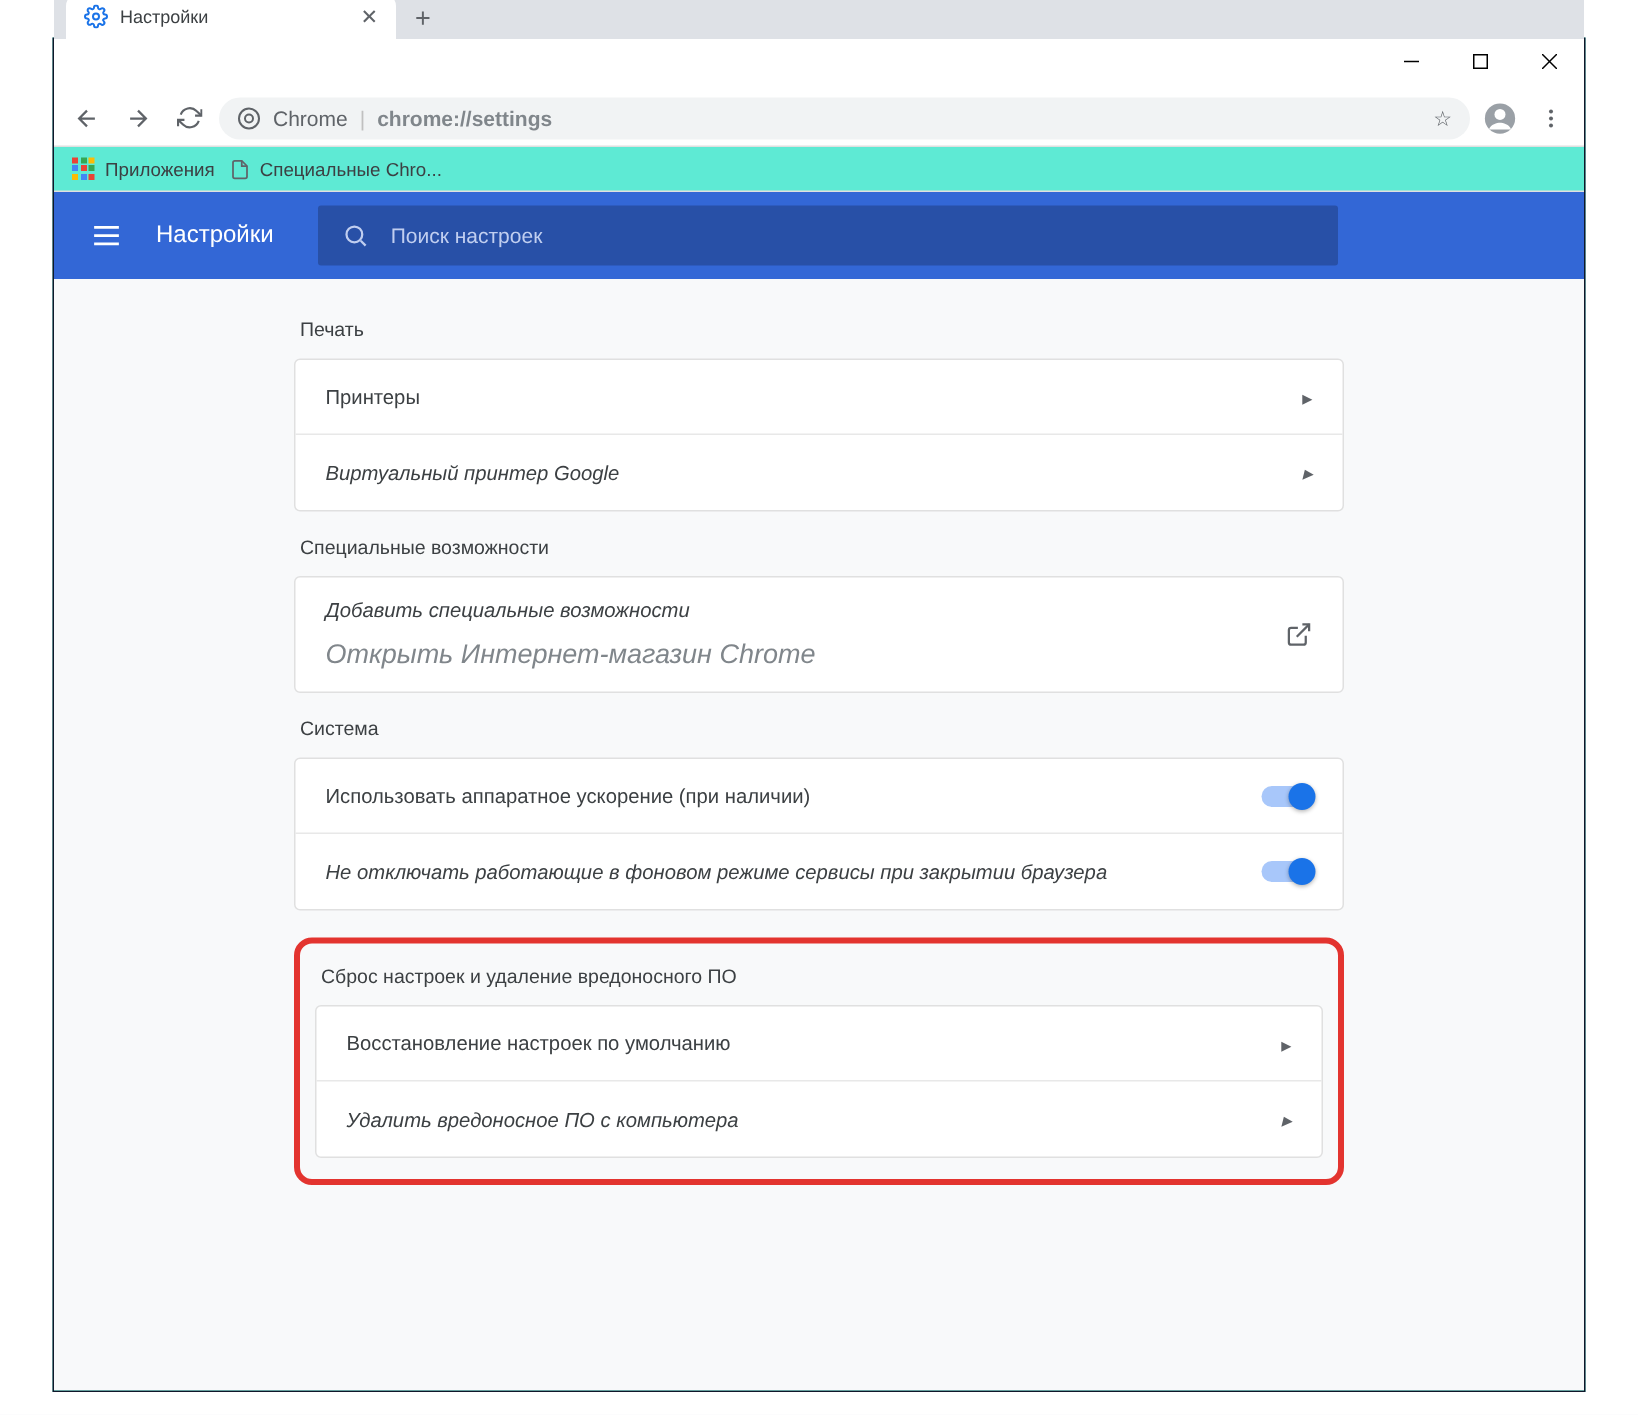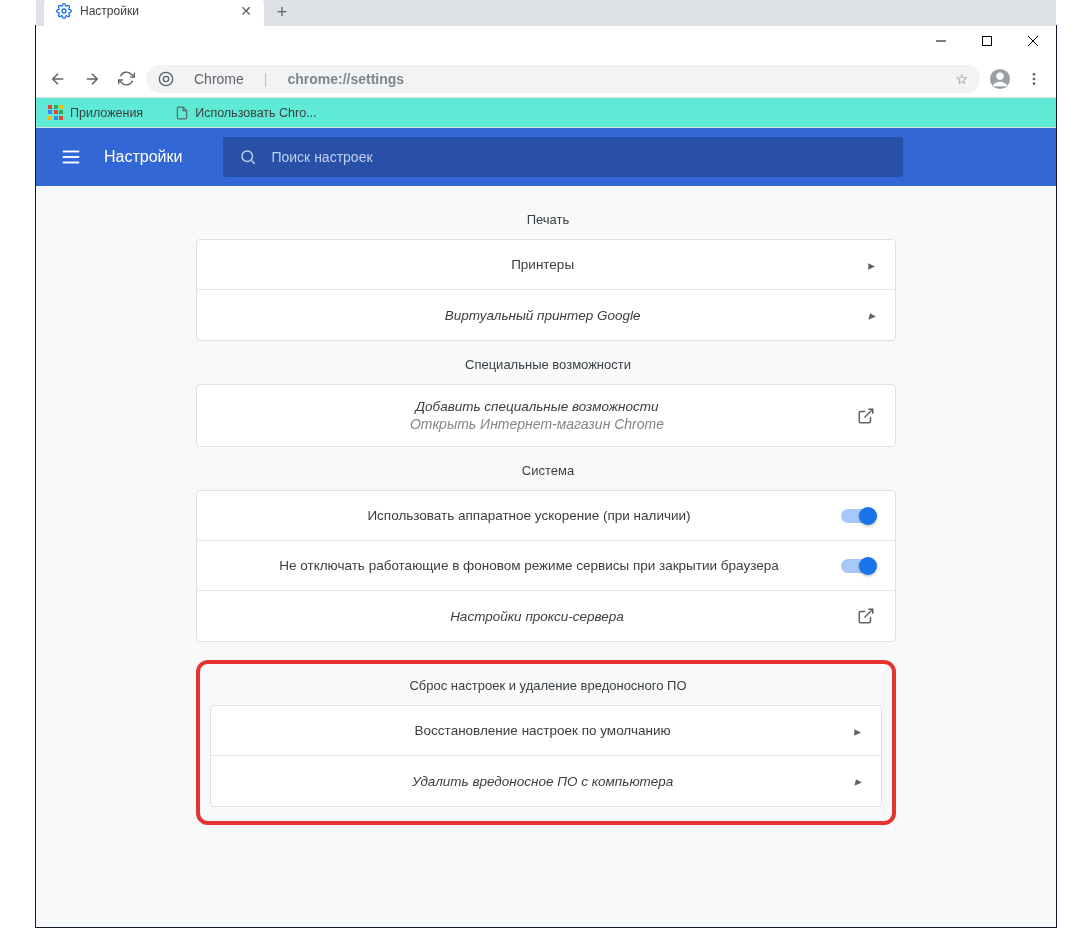--- a/index.html
+++ b/index.html
@@ -8,49 +8,49 @@
 .titlebar { height: 34px; display: flex; justify-content: flex-end; align-items: flex-start; background: #fff; }
 .titlebar-btn { width: 46px; height: 30px; display: flex; align-items: center; justify-content: center; color: #000; }
 .tab-row { display: flex; align-items: flex-end; height: 0; position: relative; }
 .tab-strip { position: absolute; top: -34px; left: 0; right: 0; height: 34px; display: flex; align-items: flex-end; padding-left: 8px; background: #dee1e6; }
 .tab { display: flex; align-items: center; gap: 8px; background: #fff; height: 30px; padding: 0 12px; border-radius: 8px 8px 0 0; min-width: 220px; font-size: 12px; color: #3c4043; }
 .tab .favico { width: 16px; height: 16px; display:flex; align-items:center; justify-content:center; }
 .tab .close { margin-left: auto; color: #5f6368; font-size: 14px; }
 .newtab { width: 28px; height: 28px; display:flex; align-items:center; justify-content:center; color:#5f6368; font-size:18px; cursor:pointer; margin-left:4px; }
 .address-row { height: 38px; display: flex; align-items: center; gap: 6px; padding: 0 8px; background: #fff; border-bottom: 1px solid #e0e0e0; }
 .nav-icon { width: 28px; height: 28px; display:flex; align-items:center; justify-content:center; color:#5f6368; border-radius:50%; cursor:pointer; }
-.omnibox { flex: 1; height: 28px; background: #f1f3f4; border-radius: 14px; display: flex; align-items: center; padding: 0 12px; font-size: 14px; color: #5f6368; gap:20px; }
+.omnibox { flex: 1; height: 28px; background: #f1f3f4; border-radius: 14px; display: flex; align-items: center; padding: 0 12px; font-size: 14px; color: #5f6368; gap:8px; }
 .omnibox .chrome-label { color:#5f6368; }
 .omnibox .sep { color:#c0c0c0; }
 .omnibox .url { color:#80868b;font-weight:bold; }
 .omnibox .star { margin-left:auto; color:#5f6368; }
-.bookmarks { height: 30px; display:flex; align-items:center; gap:32px; padding:0 12px; font-size:12.5px; color:#3c4043; border-bottom:1px solid #e0e0e0; }
+.bookmarks { height: 30px; display:flex; align-items:center; gap:10px; padding:0 12px; font-size:12.5px; color:#3c4043; border-bottom:1px solid #e0e0e0; }
 .bm-item { display:flex; align-items:center; gap:6px; cursor:pointer; }
 .apps-icon { width:16px; height:16px; display:grid; grid-template-columns:repeat(3,1fr); grid-gap:1px; }
 .apps-icon span { width:4px; height:4px; }
 .ai-r { background:#ea4335; } .ai-y{background:#fbbc05;} .ai-g{background:#34a853;} .ai-b{background:#4285f4;}
 .content-wrap { flex:1; display:flex; flex-direction:column; overflow:hidden; }
 .settings-header { height:58px; background:#3367d6; display:flex; align-items:center; padding:0 24px; gap:22px; }
 .hamburger { color:#fff; cursor:pointer; }
 .settings-title { color:#fff; font-size:16px; font-weight:500; }
-.search-bar { flex:0 0 680px; max-width:700px; height:40px; background:#2850a7; border-radius:2px; display:flex; align-items:center; padding:0 16px; gap:14px; margin-left:19px; }
+.search-bar { flex:0 0 680px; max-width:700px; height:40px; background:#2850a7; border-radius:2px; display:flex; align-items:center; padding:0 16px; gap:14px; margin-left:8px; }
 .search-bar input { flex:1; background:transparent; border:none; outline:none; color:#fff; font-size:14px; }
 .search-bar input::placeholder { color:#c0cef0; }
 .search-bar svg { color:#c0cef0; }
 .scroll-area { flex:1; overflow-y:scroll; background:#f8f9fa; position:relative; }
 .scroll-area::-webkit-scrollbar { width:16px; }
 .scroll-area::-webkit-scrollbar-track { background:#f1f1f1; }
 .scroll-area::-webkit-scrollbar-thumb { background:#c1c1c1; border-radius:8px; border:3px solid #f1f1f1; }
-.sections { width:700px; margin:0 auto; padding:10px 0 40px;text-align:center; }
+.sections { width:700px; margin:0 auto; padding:10px 0 40px; }
 .sec-title { font-size:13px; color:#3c4043; margin:16px 0 12px 4px; }
 .card { background:#fff; border:1px solid #e0e0e0; border-radius:4px; }
 .row { display:flex; align-items:center; padding:14px 20px; font-size:13.5px; color:#3c4043; border-bottom:1px solid #e8e8e8; cursor:pointer; min-height:50px; }
 .row:last-child { border-bottom:none;font-style:italic; }
 .row .rtxt { flex:1; }
-.row .sub { font-size:14px; color:#80868b; margin-top:2px; }
+.row .sub { font-size:18px; color:#80868b; margin-top:12px; }
 .arrow { color:#5f6368; }
 .open-ext { color:#5f6368; }
 .toggle { width:34px; height:14px; border-radius:7px; position:relative; }
 .toggle.on { background:#a8c7fa; }
 .toggle .knob { position:absolute; width:18px; height:18px; border-radius:50%; top:-2px; background:#1a73e8; box-shadow:0 1px 3px rgba(0,0,0,.3); }
 .toggle.on .knob { right:-2px; }
 .highlight { border:4px solid #e3342f; border-radius:12px; padding:8px 10px 14px; margin-top:18px; }
 .highlight .sec-title { margin-top:6px; }
 svg { display:block; }
 </style>
@@ -154,21 +154,21 @@
       </span>
       <span>Приложения</span>
     </div>
     <div class="bm-item">
       <span>
           <svg width="14" height="14" viewBox="0 0 24 24" fill="none" stroke="#5f6368" stroke-width="2">
             <path d="M14 2H6a2 2 0 0 0-2 2v16a2 2 0 0 0 2 2h12a2 2 0 0 0 2-2V8z"></path>
             <path d="M14 2v6h6"></path>
           </svg>
         </span>
-      <span>Использовать Chro...</span>
+      <span>Специальные Chro...</span>
     </div>
   </div>
 
   <div class="content-wrap">
 
     <div class="settings-header">
       <span class="hamburger">
         <svg width="22" height="22" viewBox="0 0 24 24" fill="none" stroke="#fff" stroke-width="2">
             <line x1="3" y1="6" x2="21" y2="6"></line>
             <line x1="3" y1="12" x2="21" y2="12"></line>
@@ -224,30 +224,20 @@
             <div class="toggle on">
                 <div class="knob"></div>
               </div>
           </div>
           <div class="row">
             <div class="rtxt">Не отключать работающие в фоновом режиме сервисы при закрытии браузера</div>
             <div class="toggle on">
                 <div class="knob"></div>
               </div>
           </div>
-          <div class="row">
-            <div class="rtxt">Настройки прокси-сервера</div>
-            <span class="open-ext">
-              <svg width="18" height="18" viewBox="0 0 24 24" fill="none" stroke="#5f6368" stroke-width="2">
-                  <path d="M18 13v6a2 2 0 0 1-2 2H5a2 2 0 0 1-2-2V8a2 2 0 0 1 2-2h6"></path>
-                  <polyline points="15 3 21 3 21 9"></polyline>
-                  <line x1="10" y1="14" x2="21" y2="3"></line>
-                </svg>
-            </span>
-          </div>
         </div>
 
         <div class="highlight">
           <div class="sec-title">Сброс настроек и удаление вредоносного ПО</div>
           <div class="card">
             <div class="row">
               <div class="rtxt">Восстановление настроек по умолчанию</div>
               <span class="arrow">▸</span>
             </div>
             <div class="row">

